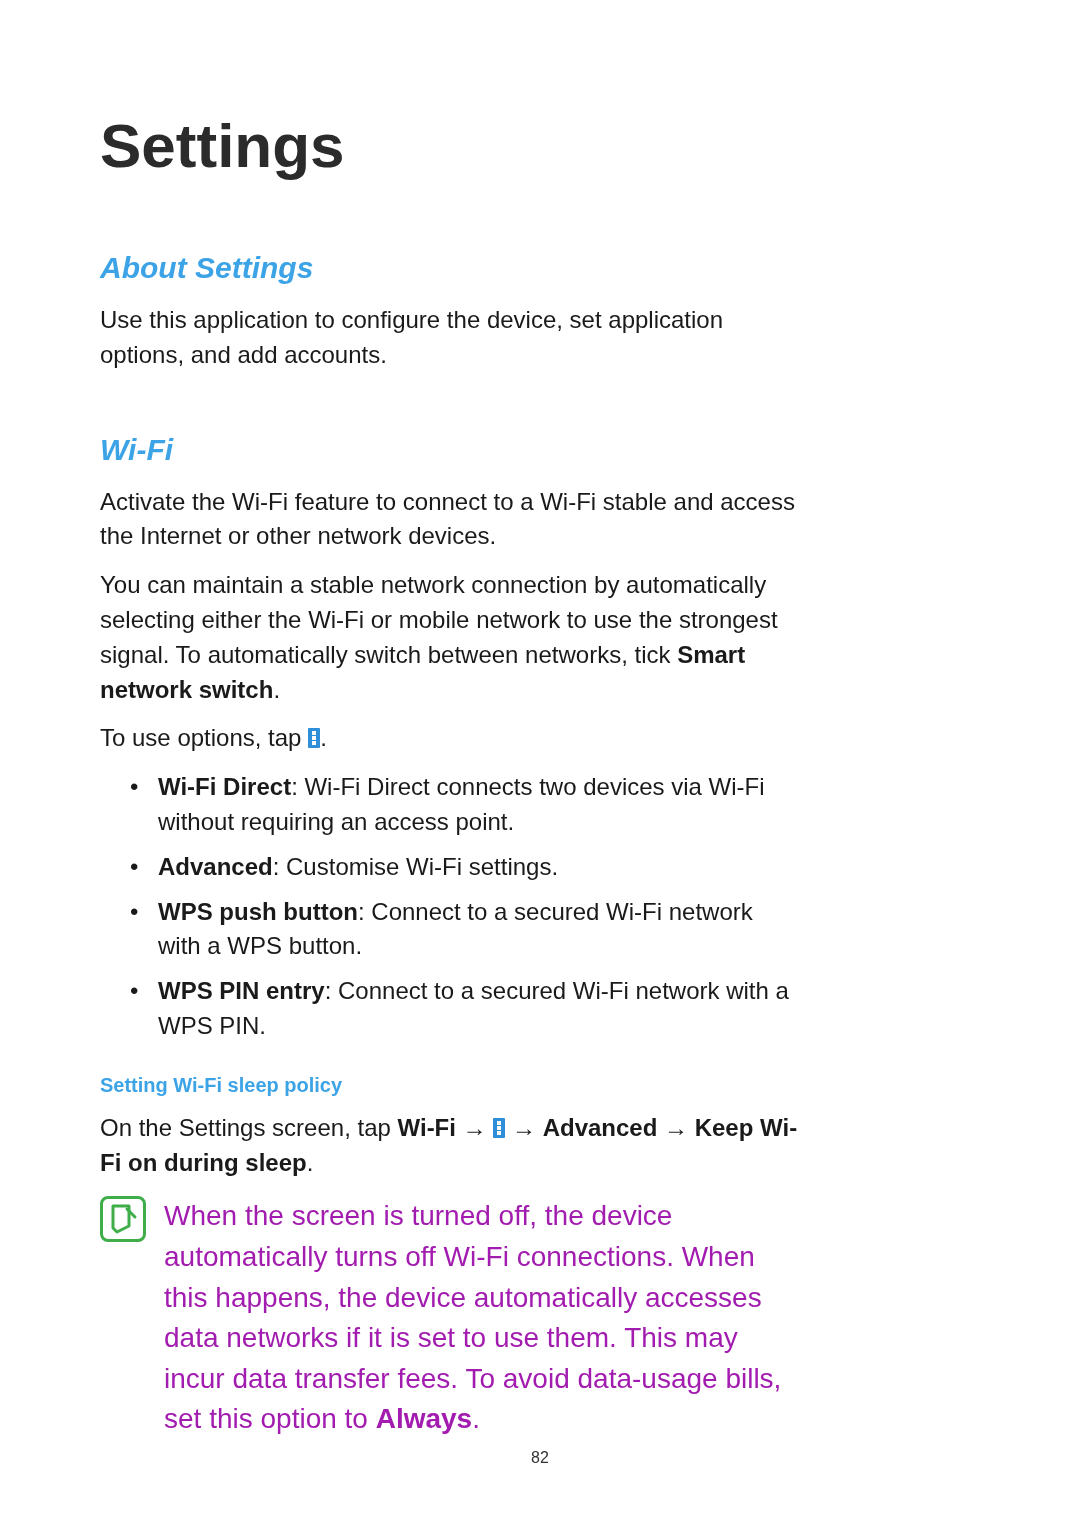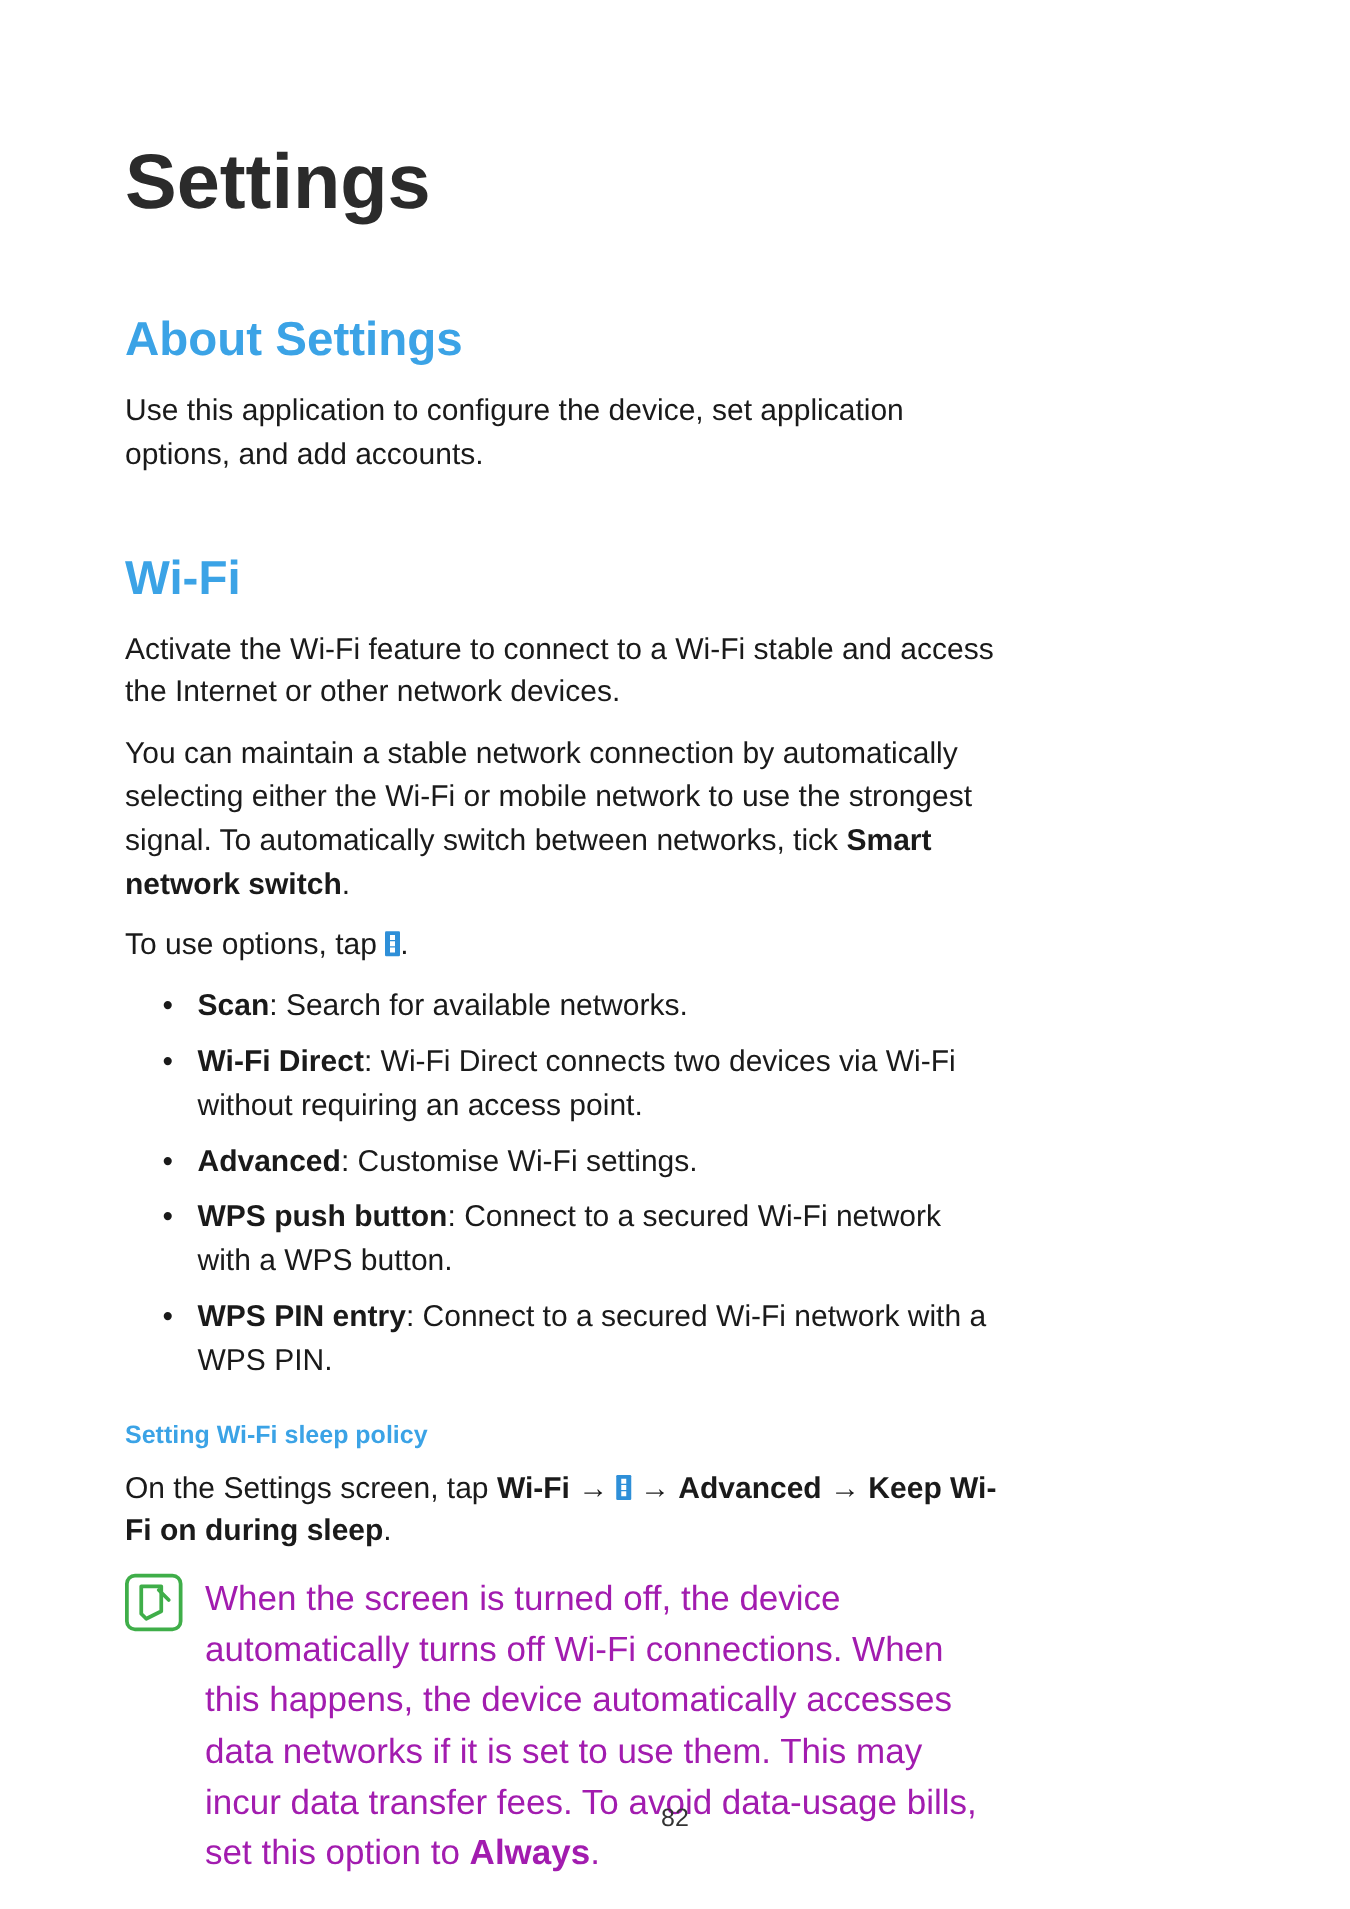--- a/index.html
+++ b/index.html
@@ -13,25 +13,26 @@
     padding: 110px 100px 0 100px;
     width: 898px;
   }
   .h1 {
     font-size: 62px;
     font-weight: 700;
     color: #2b2b2b;
     margin-bottom: 70px;
   }
   .h2 {
-    font-size: 38px;
+    font-size: 30px;
     font-weight: 700;
     color: #3ba3e6;
     margin-top: 40px;
     margin-bottom: 18px;
+    font-style: italic;
   }
   .h3 {
     font-size: 20px;
     font-weight: 700;
     color: #3ba3e6;
     margin-top: 30px;
     margin-bottom: 14px;
   }
   .para {
     font-size: 24px;
@@ -100,21 +101,21 @@
     font-size: 28px;
     line-height: 1.45;
     color: #a21caf;
   }
   .page-number {
     position: absolute;
     bottom: 60px;
     left: 0;
     width: 1080px;
     text-align: center;
-    font-size: 20px;
+    font-size: 16px;
     color: #333333;
   }
   .sec-about { margin-top: 0; }
   .sec-wifi { margin-top: 60px; }
 </style>
 </head>
 <body>
 
 <div class="page">
 
@@ -131,23 +132,20 @@
 
   <p class="para">
     <span>You can maintain a stable network connection by automatically selecting either the Wi-Fi or mobile network to use the strongest signal. To automatically switch between networks, tick </span><span class="bold">Smart network switch</span><span>.</span>
   </p>
 
   <p class="para">
     <span>To use options, tap </span><span class="menu-icon"></span><span>.</span>
   </p>
 
   <ul class="bullets">
-    <li>
-      <span class="bold">Scan</span><span>: Search for available networks.</span>
-    </li>
     <li>
       <span class="bold">Wi-Fi Direct</span><span>: Wi-Fi Direct connects two devices via Wi-Fi without requiring an access point.</span>
     </li>
     <li>
       <span class="bold">Advanced</span><span>: Customise Wi-Fi settings.</span>
     </li>
     <li>
       <span class="bold">WPS push button</span><span>: Connect to a secured Wi-Fi network with a WPS button.</span>
     </li>
     <li>

